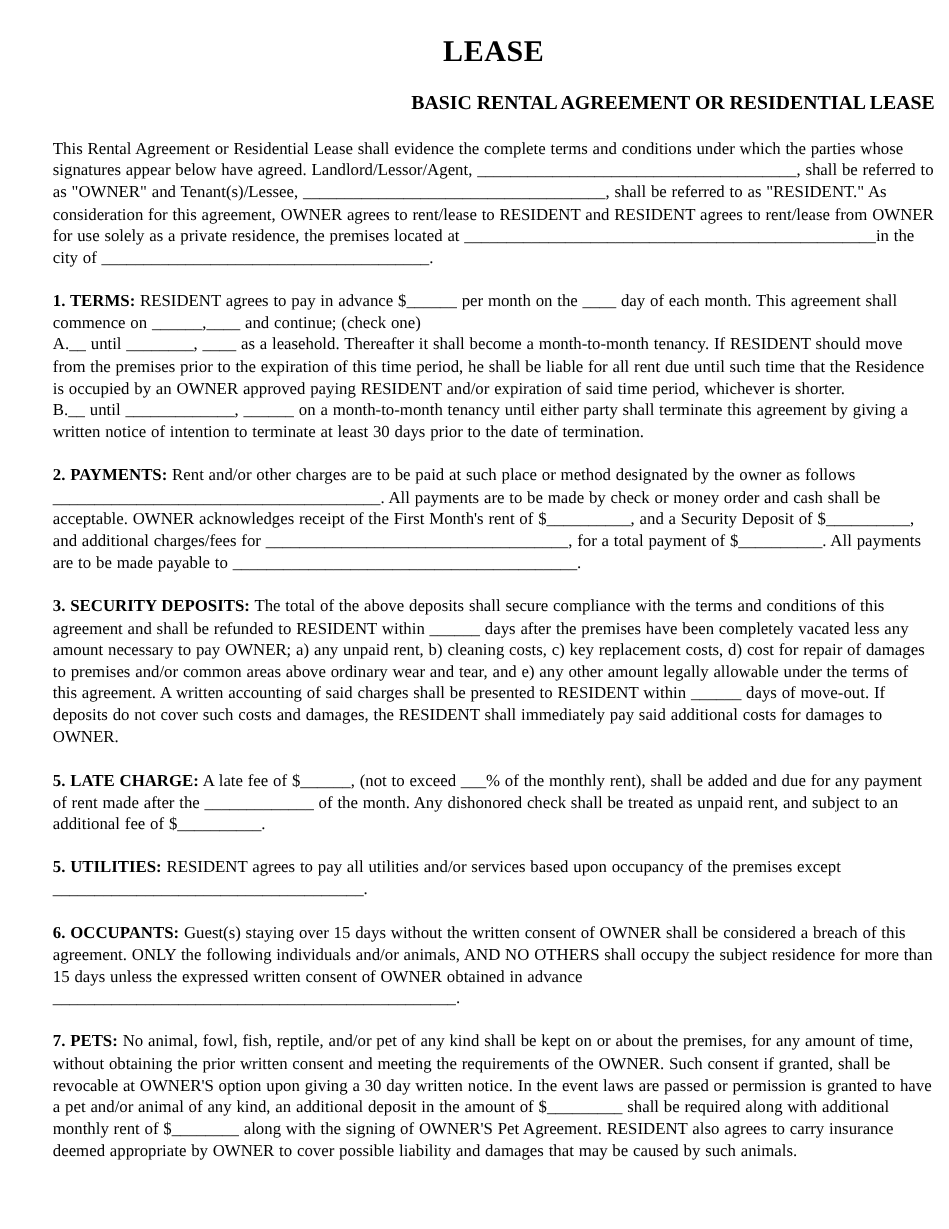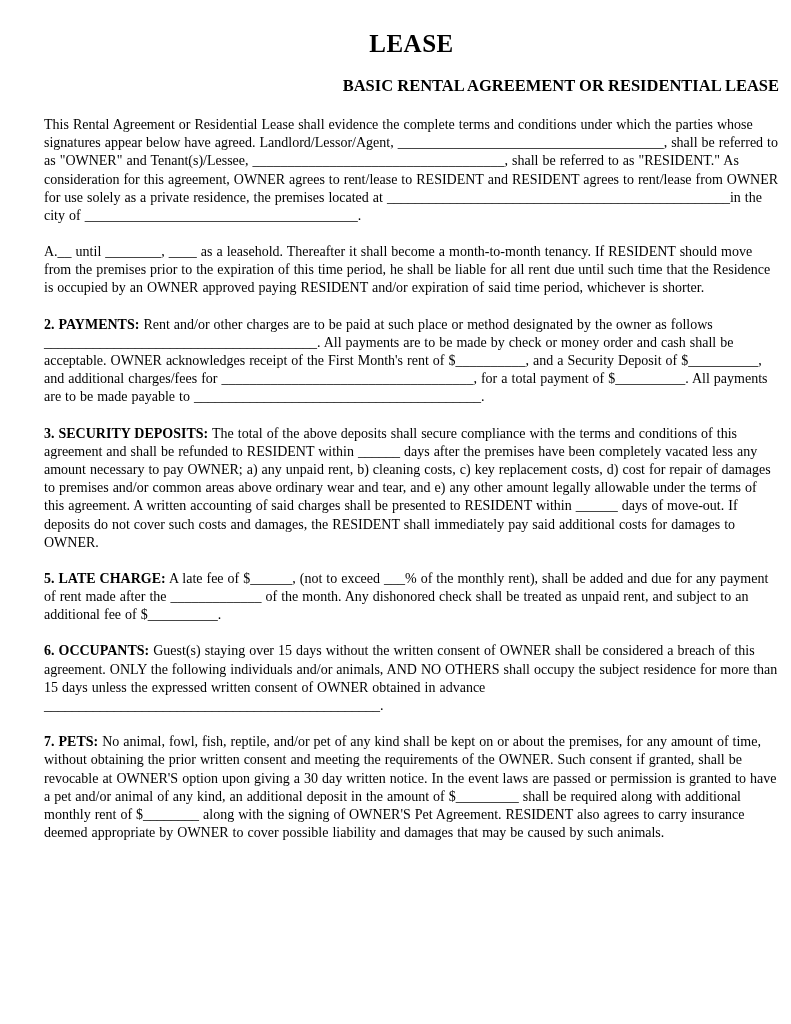--- a/index.html
+++ b/index.html
@@ -49,35 +49,40 @@
 
 <div class="page">
 
   <h1 class="doc-title">LEASE</h1>
 
   <h2 class="doc-subtitle">BASIC RENTAL AGREEMENT OR RESIDENTIAL LEASE</h2>
 
   <p class="para">This Rental Agreement or Residential Lease shall evidence the complete terms and conditions under which the parties whose signatures appear below have agreed. Landlord/Lessor/Agent, ______________________________________, shall be referred to as "OWNER" and Tenant(s)/Lessee, ____________________________________, shall be referred to as "RESIDENT." As consideration for this agreement, OWNER agrees to rent/lease to RESIDENT and RESIDENT agrees to rent/lease from OWNER for use solely as a private residence, the premises located at _________________________________________________in the city of _______________________________________.</p>
 
   <div class="section">
+    <p class="para"><span class="sec-head">1. TERMS:</span> <span>RESIDENT agrees to pay in advance $______ per month on the ____ day of each month. This agreement shall commence on ______,____ and continue; (check one)</span></p>
     <p class="para">A.__ until ________, ____ as a leasehold. Thereafter it shall become a month-to-month tenancy. If RESIDENT should move from the premises prior to the expiration of this time period, he shall be liable for all rent due until such time that the Residence is occupied by an OWNER approved paying RESIDENT and/or expiration of said time period, whichever is shorter.</p>
+    <p class="para">B.__ until _____________, ______ on a month-to-month tenancy until either party shall terminate this agreement by giving a written notice of intention to terminate at least 30 days prior to the date of termination.</p>
   </div>
 
   <div class="section">
     <p class="para"><span class="sec-head">2. PAYMENTS:</span> <span>Rent and/or other charges are to be paid at such place or method designated by the owner as follows _______________________________________. All payments are to be made by check or money order and cash shall be acceptable. OWNER acknowledges receipt of the First Month's rent of $__________, and a Security Deposit of $__________, and additional charges/fees for ____________________________________, for a total payment of $__________. All payments are to be made payable to _________________________________________.</span></p>
   </div>
 
   <div class="section">
     <p class="para"><span class="sec-head">3. SECURITY DEPOSITS:</span> <span>The total of the above deposits shall secure compliance with the terms and conditions of this agreement and shall be refunded to RESIDENT within ______ days after the premises have been completely vacated less any amount necessary to pay OWNER; a) any unpaid rent, b) cleaning costs, c) key replacement costs, d) cost for repair of damages to premises and/or common areas above ordinary wear and tear, and e) any other amount legally allowable under the terms of this agreement. A written accounting of said charges shall be presented to RESIDENT within ______ days of move-out. If deposits do not cover such costs and damages, the RESIDENT shall immediately pay said additional costs for damages to OWNER.</span></p>
   </div>
 
   <div class="section">
     <p class="para"><span class="sec-head">5. LATE CHARGE:</span> <span>A late fee of $______, (not to exceed ___% of the monthly rent), shall be added and due for any payment of rent made after the _____________ of the month. Any dishonored check shall be treated as unpaid rent, and subject to an additional fee of $__________.</span></p>
   </div>
 
+  <div class="section">
+    <p class="para"><span class="sec-head">5. UTILITIES:</span> <span>RESIDENT agrees to pay all utilities and/or services based upon occupancy of the premises except _____________________________________.</span></p>
+  </div>
 
   <div class="section">
     <p class="para"><span class="sec-head">6. OCCUPANTS:</span> <span>Guest(s) staying over 15 days without the written consent of OWNER shall be considered a breach of this agreement. ONLY the following individuals and/or animals, AND NO OTHERS shall occupy the subject residence for more than 15 days unless the expressed written consent of OWNER obtained in advance ________________________________________________.</span></p>
   </div>
 
   <div class="section">
     <p class="para"><span class="sec-head">7. PETS:</span> <span>No animal, fowl, fish, reptile, and/or pet of any kind shall be kept on or about the premises, for any amount of time, without obtaining the prior written consent and meeting the requirements of the OWNER. Such consent if granted, shall be revocable at OWNER'S option upon giving a 30 day written notice. In the event laws are passed or permission is granted to have a pet and/or animal of any kind, an additional deposit in the amount of $_________ shall be required along with additional monthly rent of $________ along with the signing of OWNER'S Pet Agreement. RESIDENT also agrees to carry insurance deemed appropriate by OWNER to cover possible liability and damages that may be caused by such animals.</span></p>
   </div>
 
 </div>

